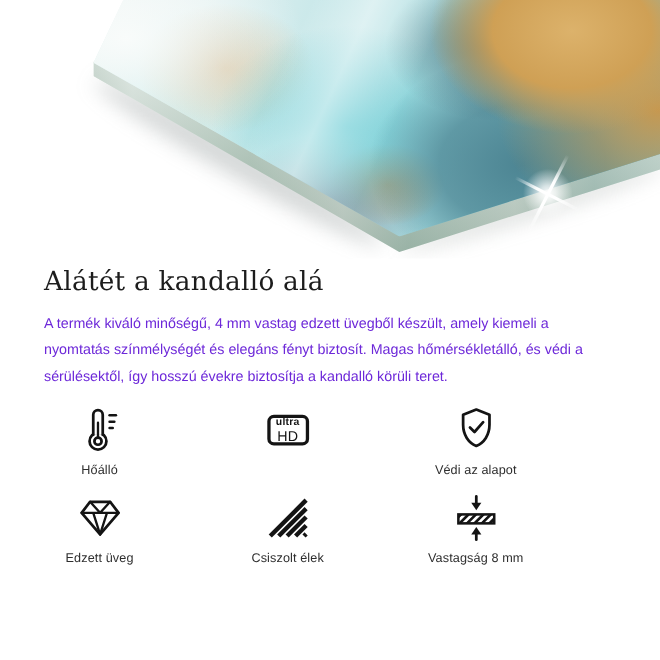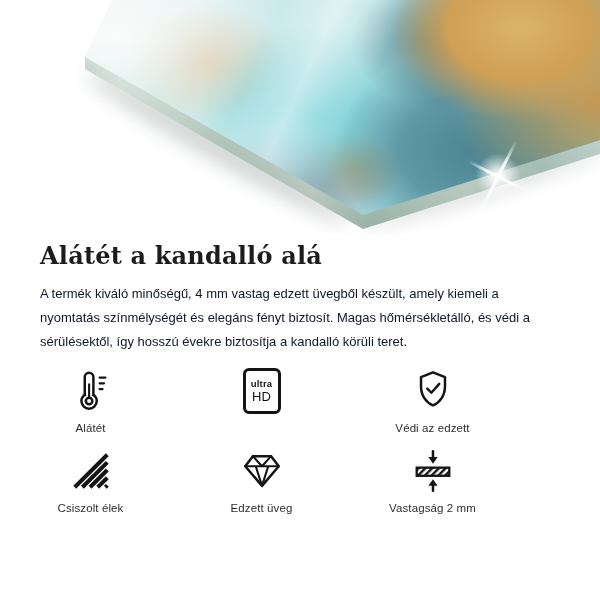--- a/index.html
+++ b/index.html
@@ -57,36 +57,36 @@
   .sparkle::before, .sparkle::after {
     content:""; position:absolute; left:-4px; right:-4px; top:50%; height:2.5px; margin-top:-1.25px;
     background:linear-gradient(90deg, rgba(255,255,255,0), #ffffff 35%, #ffffff 65%, rgba(255,255,255,0));
   }
   .sparkle::before { transform:rotate(27deg); }
   .sparkle::after  { transform:rotate(-63deg) scaleX(1.2); }
 
   
   h1 {
     margin:3px 40px 0; font-family:"DejaVu Serif","Liberation Serif",serif;
-    font-weight:700; font-size:24px; line-height:36px; color:#1c1c1c; letter-spacing:.2px;
+    font-weight:400; font-size:24px; line-height:36px; color:#1c1c1c; letter-spacing:.2px;
   }
   .desc {
     margin:8px 40px 0; max-width:524px;
-    font-size:13px; line-height:24px; color:#0f172a;
+    font-size:13px; line-height:24px; color:#6d28d9;
   }
 
   
   .features { display:grid; grid-template-columns:repeat(3,171px); margin:14px 0 0 5px; row-gap:14px; }
   .feature { display:flex; flex-direction:column; align-items:center; }
   .iconwrap { height:46px; display:flex; align-items:center; justify-content:center; }
   .ficon { width:46px; height:46px; display:block; }
   .flabel { margin-top:8px; font-size:11.5px; color:#2e2e2e; letter-spacing:.1px; white-space:nowrap; }
 
   .hd-badge {
-    width:38px; height:46px; border:3px solid #141414; border-radius:6px;
+    width:38px; height:28px; border:3px solid #141414; border-radius:6px;
     display:flex; flex-direction:column; align-items:center; justify-content:center;
     color:#141414; background:#fff;
   }
   .hd-badge .u { font-size:9.5px; font-weight:700; line-height:10px; letter-spacing:.2px; }
   .hd-badge .h { font-size:13px; font-weight:400; line-height:15px; }
 </style>
 </head>
 <body>
 
 <div class="page">
@@ -110,77 +110,77 @@
         <svg class="ficon" viewBox="0 0 48 48" fill="none" stroke="#141414" stroke-width="2.6" stroke-linecap="round" stroke-linejoin="round">
           <circle cx="22" cy="34.5" r="8"></circle>
           <path d="M17.5 28.5 V9.5 A4.5 4.5 0 0 1 26.5 9.5 V28.5" fill="#ffffff"></path>
           <circle cx="22" cy="34.5" r="3.4"></circle>
           <path d="M22 17 V30" stroke-width="2.2"></path>
           <path d="M33 10 H39" stroke-width="2.4"></path>
           <path d="M33 16 H37.5" stroke-width="2.4"></path>
           <path d="M33 22 H36" stroke-width="2.4"></path>
         </svg>
       </div>
-      <div class="flabel">Alátét</div>
+      <div class="flabel">Hőálló</div>
     </div>
 
     <div class="feature">
       <div class="iconwrap">
         <div class="hd-badge">
           <span class="u">ultra</span>
           <span class="h">HD</span>
         </div>
       </div>
     </div>
 
     <div class="feature">
       <div class="iconwrap">
         <svg class="ficon" viewBox="0 0 48 48" fill="none" stroke="#141414" stroke-width="2.6" stroke-linecap="round" stroke-linejoin="round">
           <path d="M11.5 9.5 L24 4.5 L36.5 9.5 V19 C36.5 28.5 31.5 36 24 39 C16.5 36 11.5 28.5 11.5 19 Z"></path>
           <path d="M18 21.5 L22.3 25.8 L30.5 16.5"></path>
         </svg>
       </div>
-      <div class="flabel">Védi az edzett</div>
+      <div class="flabel">Védi az alapot</div>
+    </div>
+
+    <div class="feature">
+      <div class="iconwrap">
+        <svg class="ficon" viewBox="0 0 48 48" fill="none" stroke="#141414" stroke-width="2.6" stroke-linecap="round" stroke-linejoin="round">
+          <path d="M14.5 8.5 H33.5 L41.5 19 L24 39.5 L6.5 19 Z"></path>
+          <path d="M6.5 19 H41.5 M14.5 8.5 L24 19 L33.5 8.5 M17.5 19 L24 39.5 M30.5 19 L24 39.5" stroke-width="2.2"></path>
+        </svg>
+      </div>
+      <div class="flabel">Edzett üveg</div>
     </div>
 
     <div class="feature">
       <div class="iconwrap">
         <svg class="ficon" viewBox="0 0 48 48" fill="none" stroke="#141414" stroke-width="4.2" stroke-linecap="butt">
           <path d="M7 41 L41 7"></path>
           <path d="M15 41 L41 15"></path>
           <path d="M23 41 L41 23"></path>
           <path d="M31 41 L41 31"></path>
           <path d="M39 41 L41 39"></path>
         </svg>
       </div>
       <div class="flabel">Csiszolt élek</div>
     </div>
 
     <div class="feature">
       <div class="iconwrap">
-        <svg class="ficon" viewBox="0 0 48 48" fill="none" stroke="#141414" stroke-width="2.6" stroke-linecap="round" stroke-linejoin="round">
-          <path d="M14.5 8.5 H33.5 L41.5 19 L24 39.5 L6.5 19 Z"></path>
-          <path d="M6.5 19 H41.5 M14.5 8.5 L24 19 L33.5 8.5 M17.5 19 L24 39.5 M30.5 19 L24 39.5" stroke-width="2.2"></path>
-        </svg>
-      </div>
-      <div class="flabel">Edzett üveg</div>
-    </div>
-
-    <div class="feature">
-      <div class="iconwrap">
         <svg class="ficon" viewBox="0 0 48 48">
           <defs>
             <pattern id="hatchA" width="5" height="5" patternUnits="userSpaceOnUse" patternTransform="rotate(45 0 0)">
               <rect x="0" y="0" width="2.5" height="5" fill="#141414"></rect>
             </pattern>
           </defs>
           <rect x="7" y="20.5" width="34" height="8.5" fill="url(#hatchA)" stroke="#141414" stroke-width="2.4"></rect>
           <path d="M24 3.5 V10" stroke="#141414" stroke-width="2.6" stroke-linecap="round"></path>
           <polygon points="19.2,9.5 28.8,9.5 24,16.5" fill="#141414"></polygon>
           <path d="M24 44.5 V39" stroke="#141414" stroke-width="2.6" stroke-linecap="round"></path>
           <polygon points="19.2,39.5 28.8,39.5 24,32.5" fill="#141414"></polygon>
         </svg>
       </div>
-      <div class="flabel">Vastagság 2 mm</div>
+      <div class="flabel">Vastagság 8 mm</div>
     </div>
 
   </div>
 </div>
 
 </body></html>

